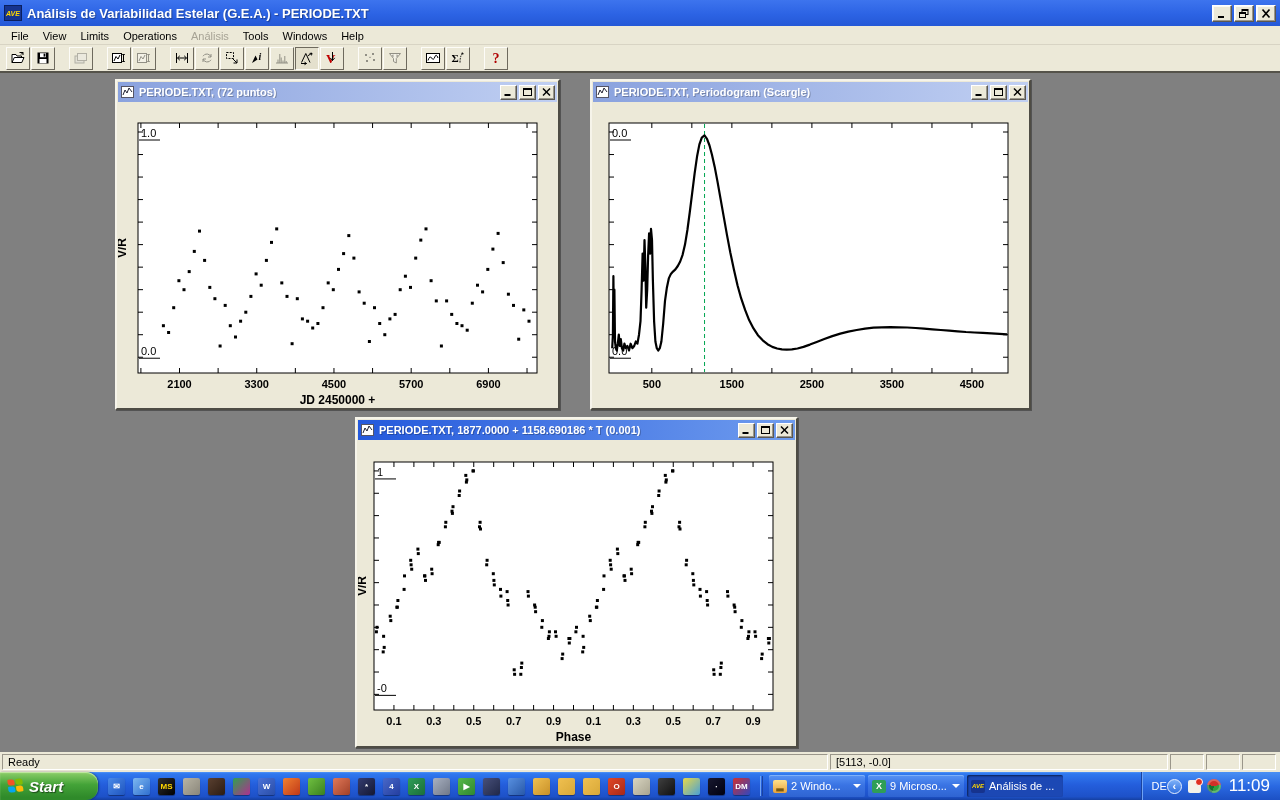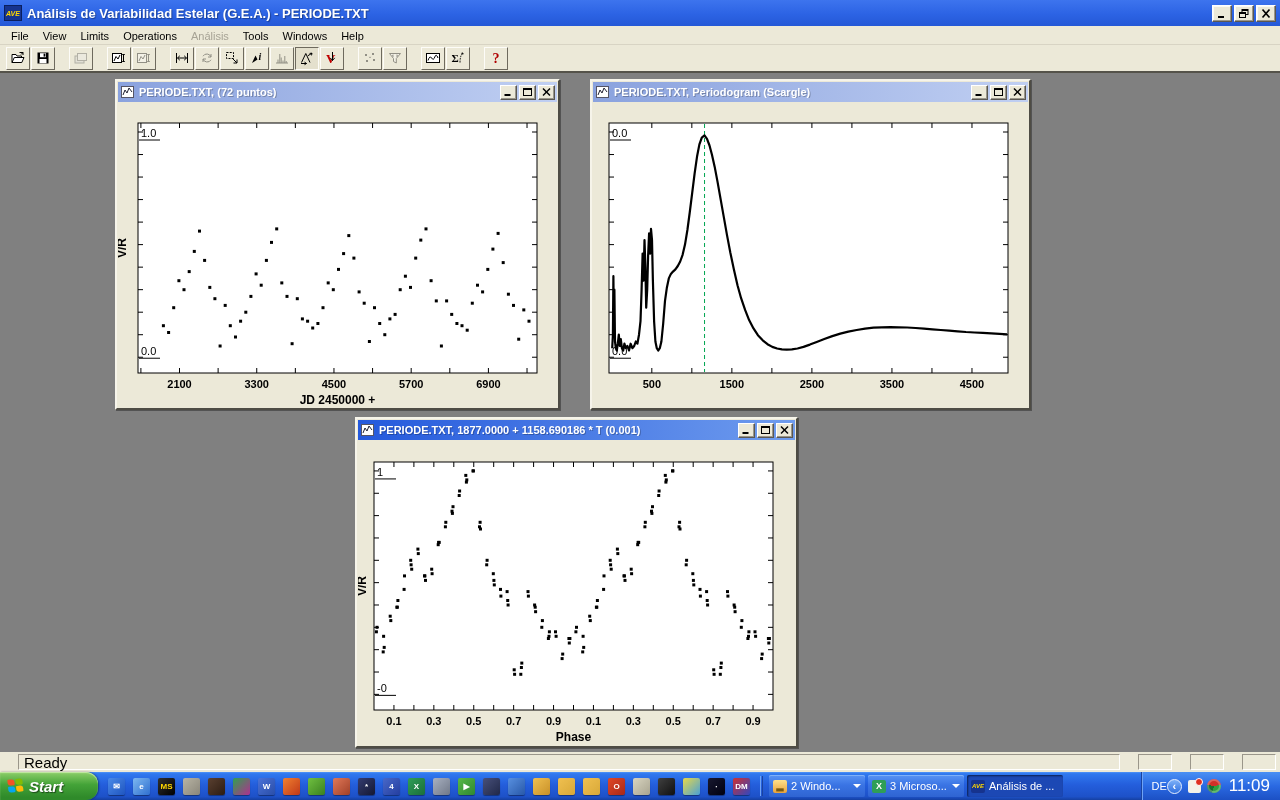--- a/index.html
+++ b/index.html
@@ -56,21 +56,21 @@
   .wclient svg { position:absolute; left:0; top:0; }
 
   #win0 { left:115px; top:6px;   width:445px; height:331px; }
   #win1 { left:590px; top:6px;   width:441px; height:331px; }
   #win2 { left:355px; top:344px; width:443px; height:331px; }
 
   
   .statusbar { position:absolute; left:0; top:752px; width:1280px; height:20px;
     background:#ece9d8; display:flex; align-items:center; padding:2px; }
   .spanel { height:16px; border:1px solid; border-color:#9a968a #fff #fff #9a968a;
-    font-size:15px; color:#000; display:flex; align-items:center; padding:0 5px;margin-left:16px; }
+    font-size:11px; color:#000; display:flex; align-items:center; padding:0 5px; }
   .sp-msg { flex:1; margin-right:2px; }
   .sp-coords { width:338px; margin-right:2px; }
   .sp-small { width:34px; margin-right:2px; }
 
   
   .taskbar { position:absolute; left:0; top:772px; width:1280px; height:28px;
     background:linear-gradient(180deg,#5295f6 0%, #3079ef 6%, #245edc 45%, #1d51c8 88%, #1540a2 100%);
     display:flex; align-items:center; }
   .start-btn { height:28px; width:98px; border-radius:0 12px 12px 0;
     background:linear-gradient(180deg,#8ecf6a 0%, #44a338 45%, #2f8a2a 90%);
@@ -786,20 +786,21 @@
           <text x="215.5" y="299" text-anchor="middle" font-size="12" font-weight="bold" fill="#000">Phase</text>
           <text x="8" y="144" transform="rotate(-90 8 144)" text-anchor="middle" font-size="12" font-weight="bold" fill="#000">V/R</text>
         </svg>
     </div>
   </div>
 
 </div>
 
 <div class="statusbar">
   <div class="spanel sp-msg">Ready</div>
+  <div class="spanel sp-coords">[5113, -0.0]</div>
   <div class="spanel sp-small"></div>
   <div class="spanel sp-small"></div>
   <div class="spanel sp-small"></div>
 </div>
 
 <div class="taskbar">
   <div class="start-btn">
     <span class="winflag" id="winflag">
         <i style="background: rgb(243, 83, 37);"></i>
         <i style="background: rgb(129, 188, 6);"></i>
@@ -838,21 +839,21 @@
     </div>
   <div class="tb-grip"></div>
   <div class="tb-buttons" id="tbbuttons">
       <div class="tb-btn">
         <span class="tb-ico" style="background:linear-gradient(180deg,#ffe08a,#e8a33d);color:#7a5a10">▂</span>
         <span class="lbl">2 Windo...</span>
         <span class="dd-arrow"></span>
       </div>
       <div class="tb-btn">
         <span class="tb-ico" style="background:#2f9e57;color:#fff">X</span>
-        <span class="lbl">3 Microso...</span>
+        <span class="lbl">9 Microso...</span>
         <span class="dd-arrow"></span>
       </div>
       <div class="tb-btn active">
         <span class="tb-ico" style="background:#16338e;color:#ffd800;font-style:italic;font-size:6px">AVE</span>
         <span class="lbl">Análisis de ...</span>
       </div>
     </div>
   <div class="tray">
     <span class="tray-lang">DE</span>
     <span class="tray-chevron">‹</span>

